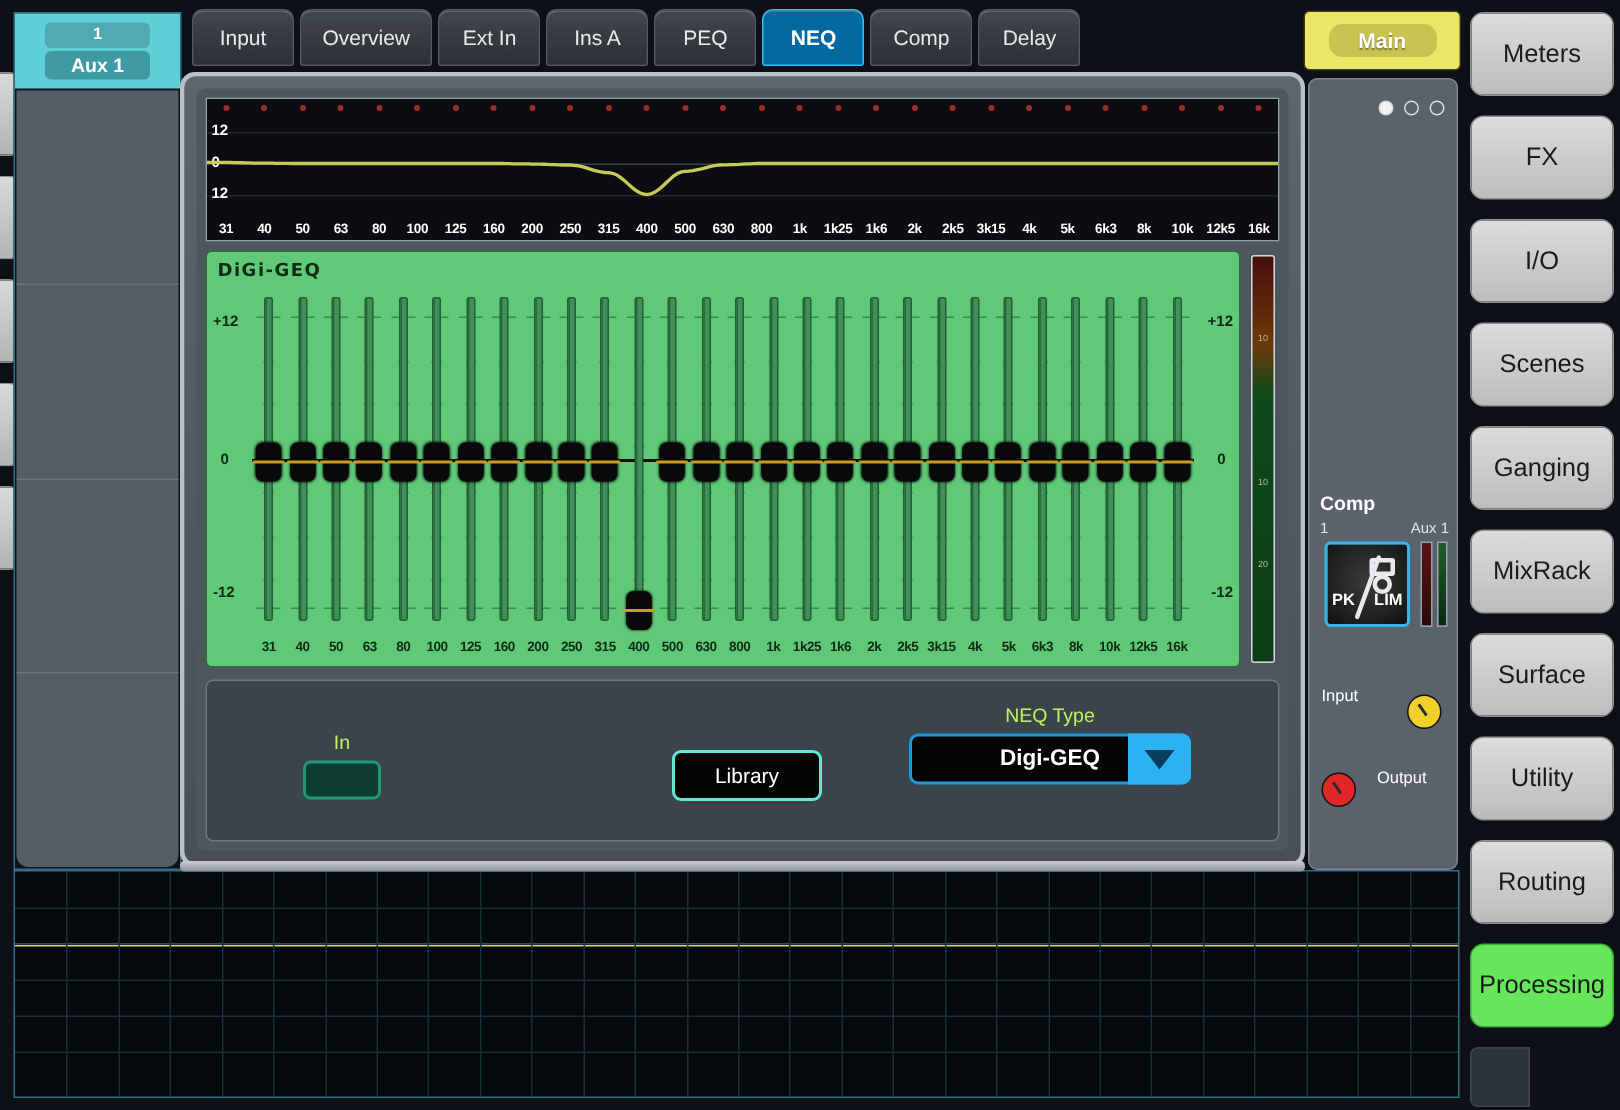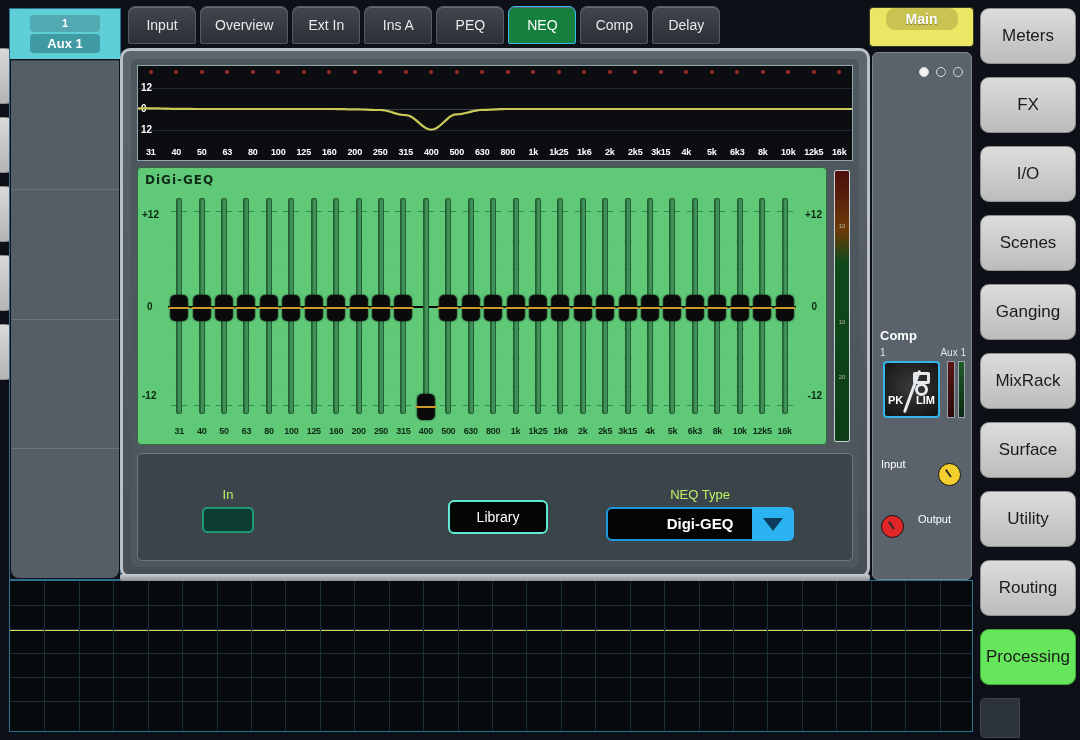--- a/index.html
+++ b/index.html
@@ -47,28 +47,28 @@
   
   .tabbar { position: absolute; left: 128px; top: 6px; height: 42px; display: flex; gap: 4px; }
   .tab {
     min-width: 68px; height: 38px; padding: 0 14px;
     background: linear-gradient(180deg,#41474e,#2b3036);
     border: 1px solid #565c63; border-radius: 7px 7px 2px 2px;
     color: #e8eaec; font-size: 14px; line-height: 36px; text-align: center;
     box-shadow: inset 0 1px 0 #616871;
   }
   .tab.active {
-    background: #15803d; border-color: #37bdf7; color: #ffffff; font-weight: normal;
+    background: #0369a1; border-color: #37bdf7; color: #ffffff; font-weight: bold;
   }
 
   
   .main-btn {
     position: absolute; left: 869px; top: 7px; width: 105px; height: 40px;
     background: #ece665; border: 1px solid #3a3a20; border-radius: 4px;
-    display: flex; align-items: flex-start; justify-content: center;
+    display: flex; align-items: center; justify-content: center;
   }
   .main-btn-inner {
     width: 72px; height: 22px; background: #c9c451; border-radius: 9px;
     color: #ffffff; font-weight: bold; font-size: 14px; text-align: center; line-height: 22px;
     text-shadow: 0 1px 1px rgba(0,0,0,.4);
   }
 
   
   .proc-panel {
     position: absolute; left: 120px; top: 48px; width: 750px; height: 530px;
@@ -903,21 +903,21 @@
       </div>
 
       <div class="ctrl-bar">
         <div class="ctrl" style="left:50px;top:33px;width:80px">
           <div class="ctrl-label">In</div>
           <div class="btn-in"></div>
         </div>
         <div class="ctrl" style="left:310px;top:46px">
           <div class="btn-library">Library</div>
         </div>
-        <div class="ctrl" style="left:468px;top:33px;width:188px">
+        <div class="ctrl" style="left:468px;top:15px;width:188px">
           <div class="ctrl-label">NEQ Type</div>
           <div class="neq-select">
             <span>Digi-GEQ</span>
             <div class="neq-arrow">
                 <i></i>
               </div>
           </div>
         </div>
       </div>
 

